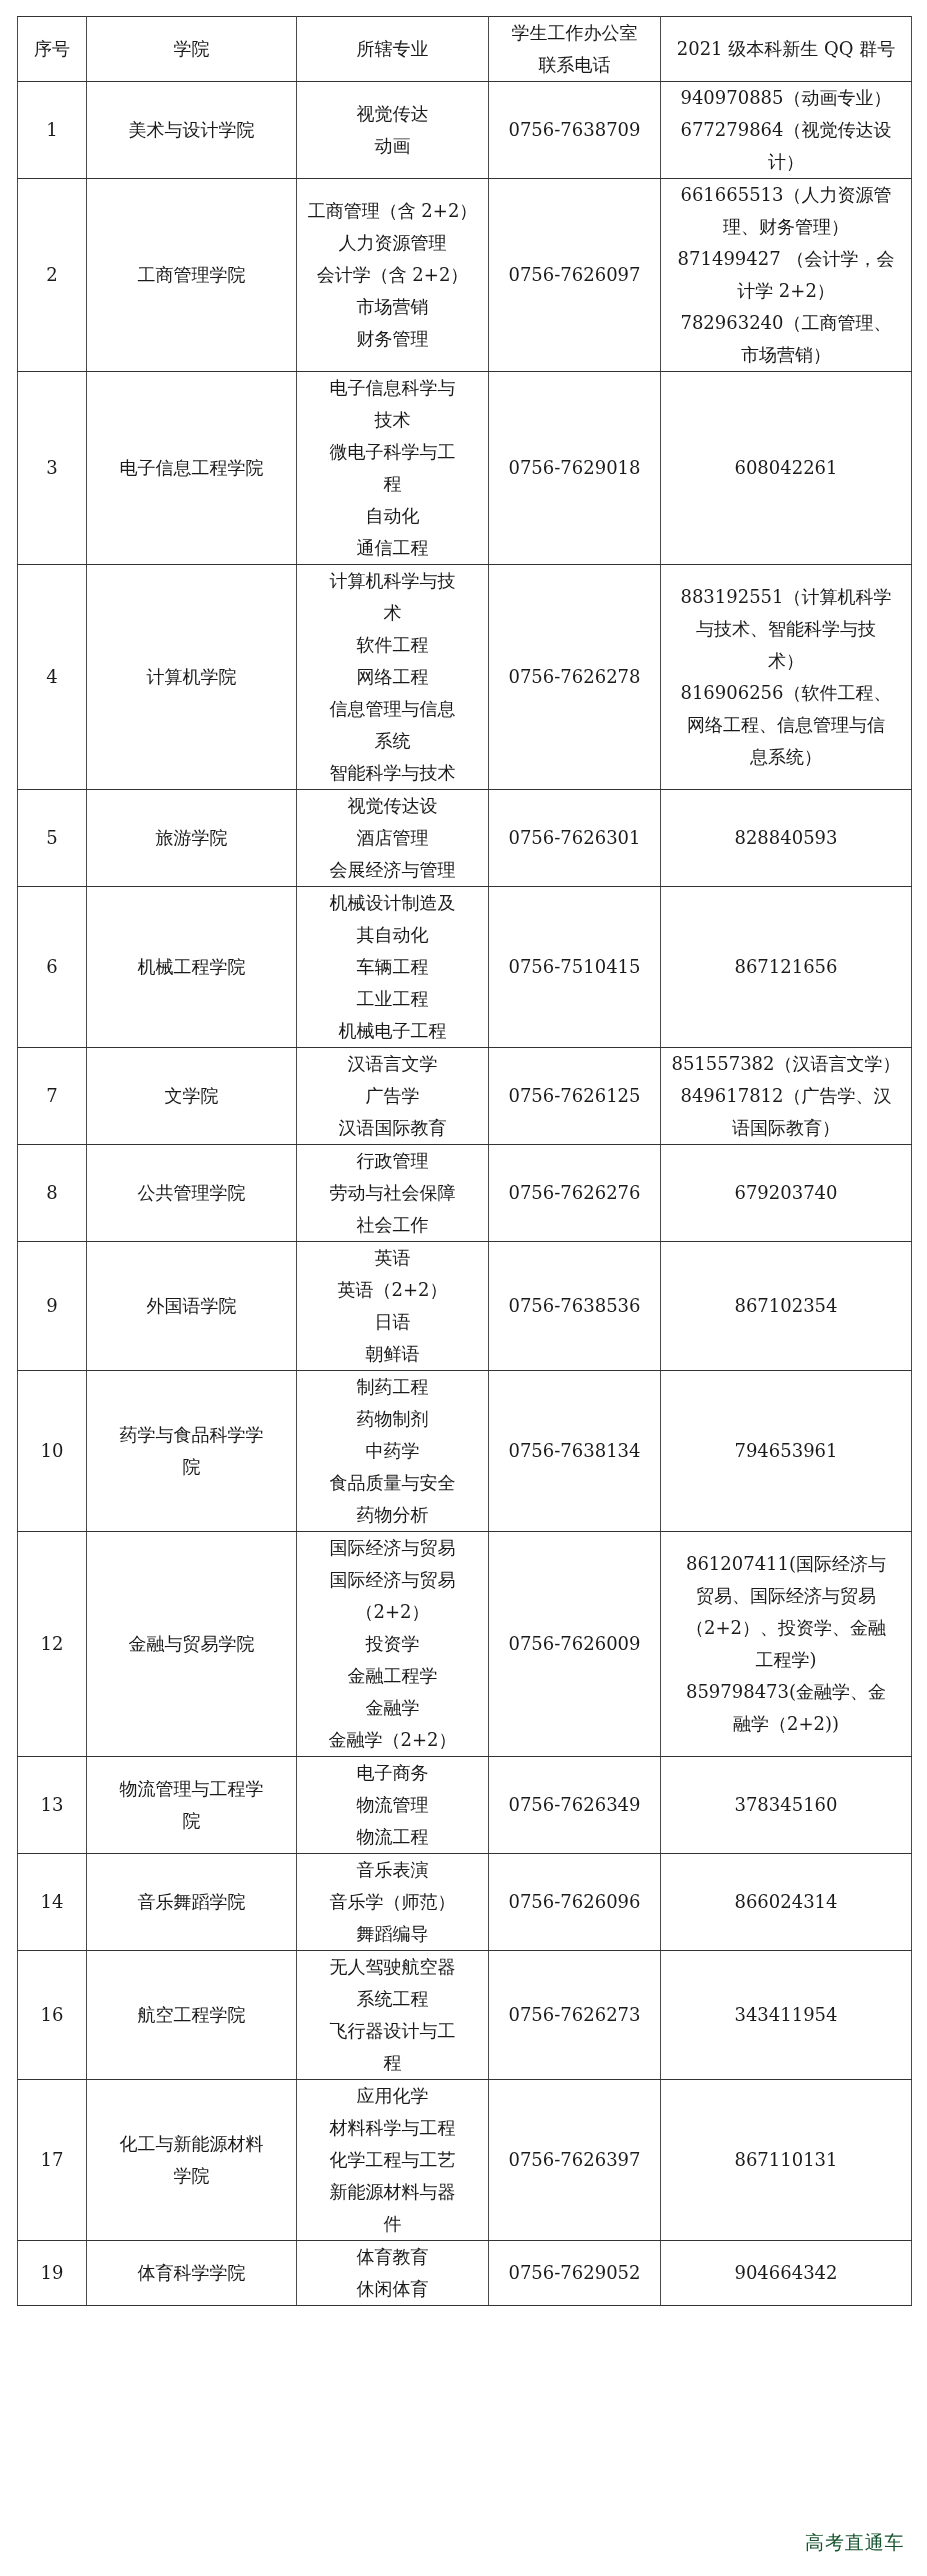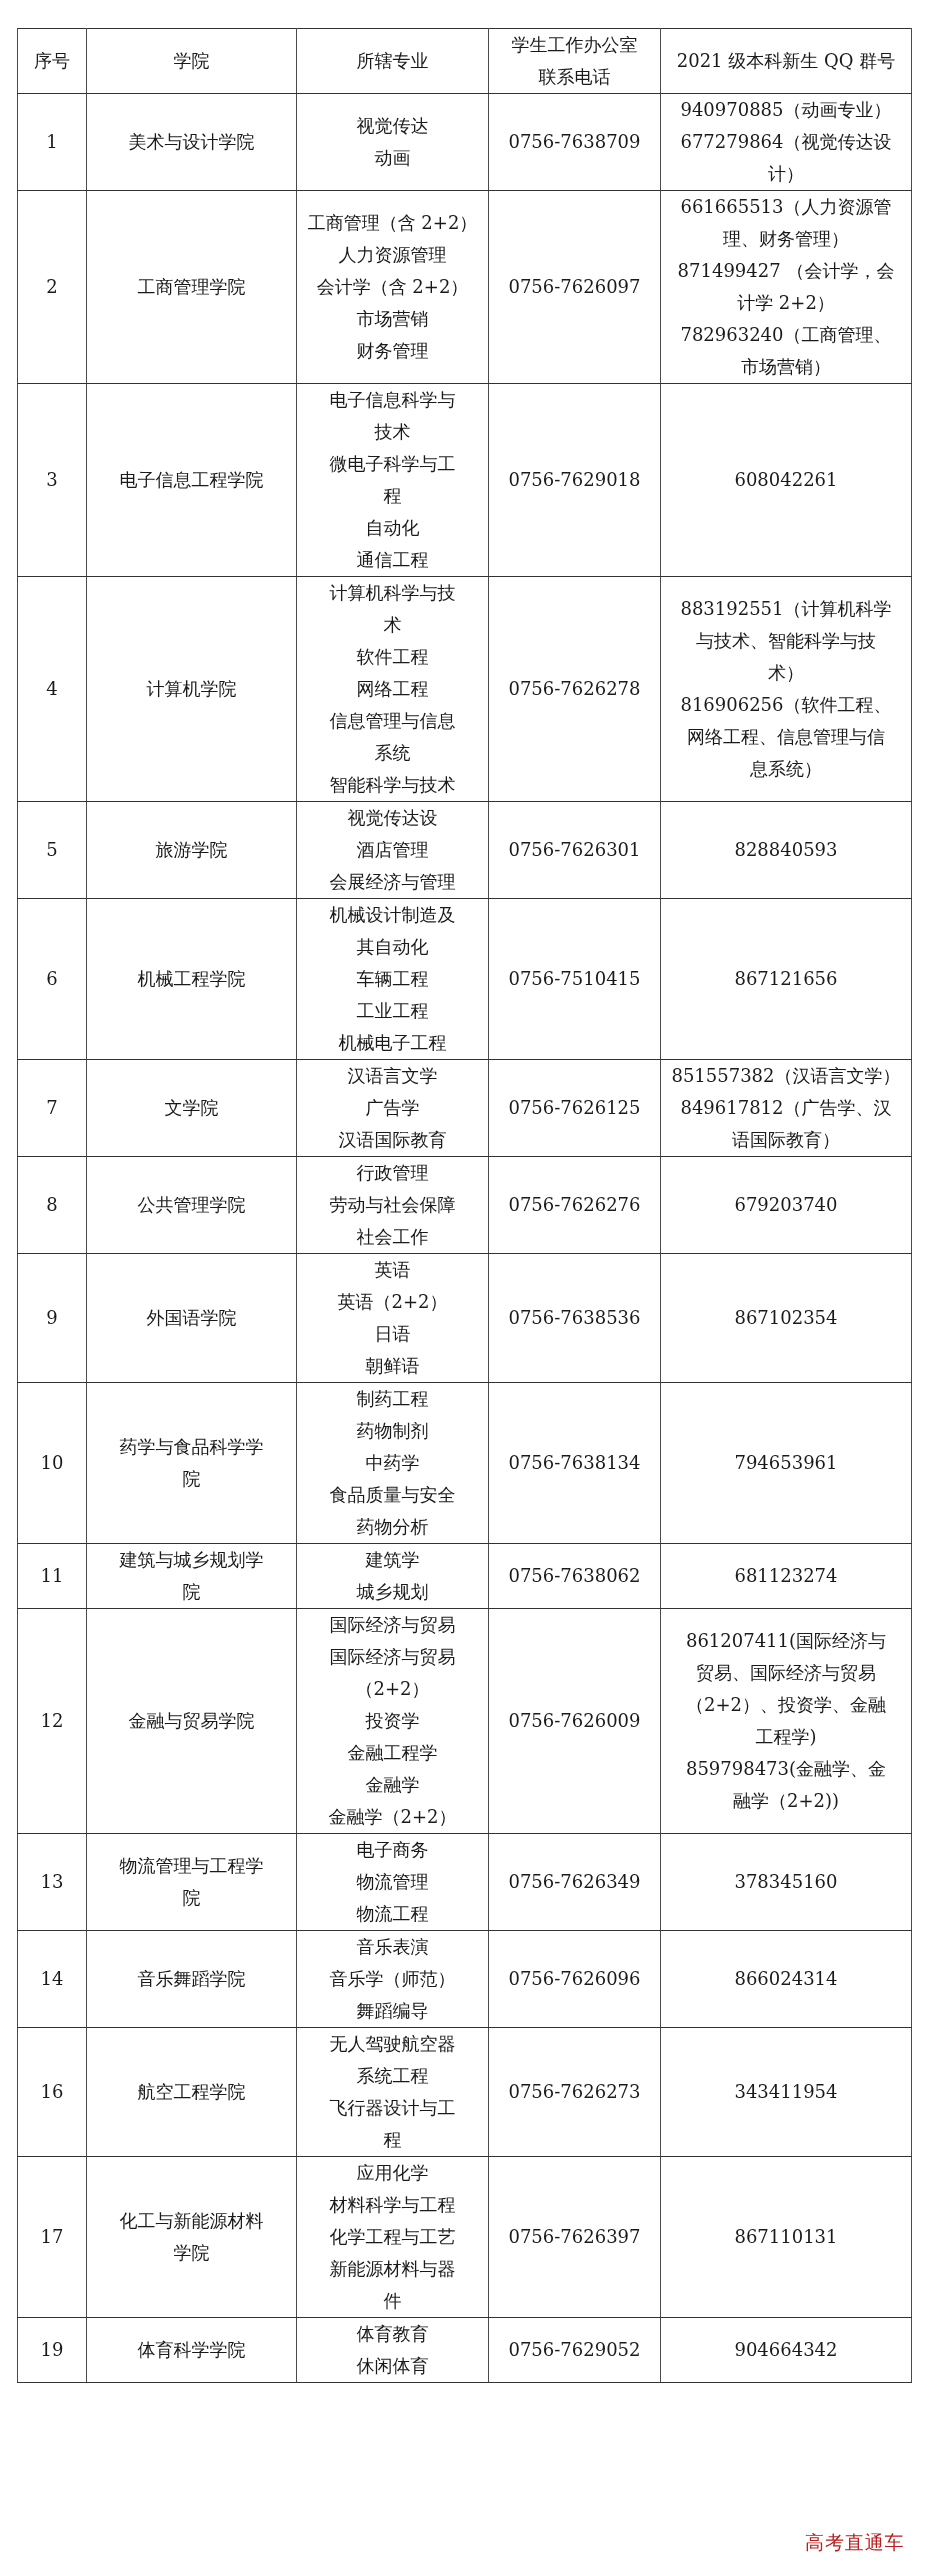--- a/index.html
+++ b/index.html
@@ -1,27 +1,27 @@
 <!DOCTYPE html>
 <html style="font-size:13.7px"><head>
 <meta charset="utf-8">
 <style>
   html, body { margin: 0; padding: 0; background: #ffffff; }
   body { width: 927px; height: 2576px; position: relative; overflow: hidden;
          font-family: "DejaVu Serif", "Liberation Serif", serif; color: #1a1a1a; }
-  #tbl { position: absolute; left: 17px; top: 28px; width: 894px;
+  #tbl { position: absolute; left: 17px; top: 16px; width: 894px;
          border-collapse: collapse; table-layout: fixed; }
   #tbl td, #tbl th { border-left: 1.3px solid #4a4a4a; border-right: 1.3px solid #4a4a4a;
          border-top: 1.7px solid #333; border-bottom: 1.7px solid #333;
          text-align: center; vertical-align: middle; padding: 0 3.4px;
          font-size: 18px; line-height: 32px; font-weight: normal; }
   #tbl th { height: 64px; }
   .ln { display: block; white-space: nowrap; }
   .watermark { position: absolute; left: 805px; top: 2530px; font-size: 19px;
-         color: #b91c1c; font-family: "DejaVu Sans", "Liberation Sans", sans-serif;
+         color: #14532d; font-family: "DejaVu Sans", "Liberation Sans", sans-serif;
          text-shadow: 0.9px 0 #fff, -0.9px 0 #fff, 0 0.9px #fff, 0 -0.9px #fff; letter-spacing: 0.9px; }
 </style>
 </head>
 <body>
 
 <table id="tbl">
   <colgroup id="cols">
       <col style="width: 69px;">
       <col style="width: 210px;">
       <col style="width: 192px;">
@@ -260,39 +260,20 @@
           <span class="ln">食品质量与安全</span>
           <span class="ln">药物分析</span>
         </td>
         <td>
           <span class="ln">0756-7638134</span>
         </td>
         <td>
           <span class="ln">794653961</span>
         </td>
       </tr>
-      <tr style="height: 64px;">
-        <td>
-          <span class="ln">11</span>
-        </td>
-        <td>
-          <span class="ln">建筑与城乡规划学</span>
-          <span class="ln">院</span>
-        </td>
-        <td>
-          <span class="ln">建筑学</span>
-          <span class="ln">城乡规划</span>
-        </td>
-        <td>
-          <span class="ln">0756-7638062</span>
-        </td>
-        <td>
-          <span class="ln">681123274</span>
-        </td>
-      </tr>
       <tr style="height: 223px;">
         <td>
           <span class="ln">12</span>
         </td>
         <td>
           <span class="ln">金融与贸易学院</span>
         </td>
         <td>
           <span class="ln">国际经济与贸易</span>
           <span class="ln">国际经济与贸易</span>

